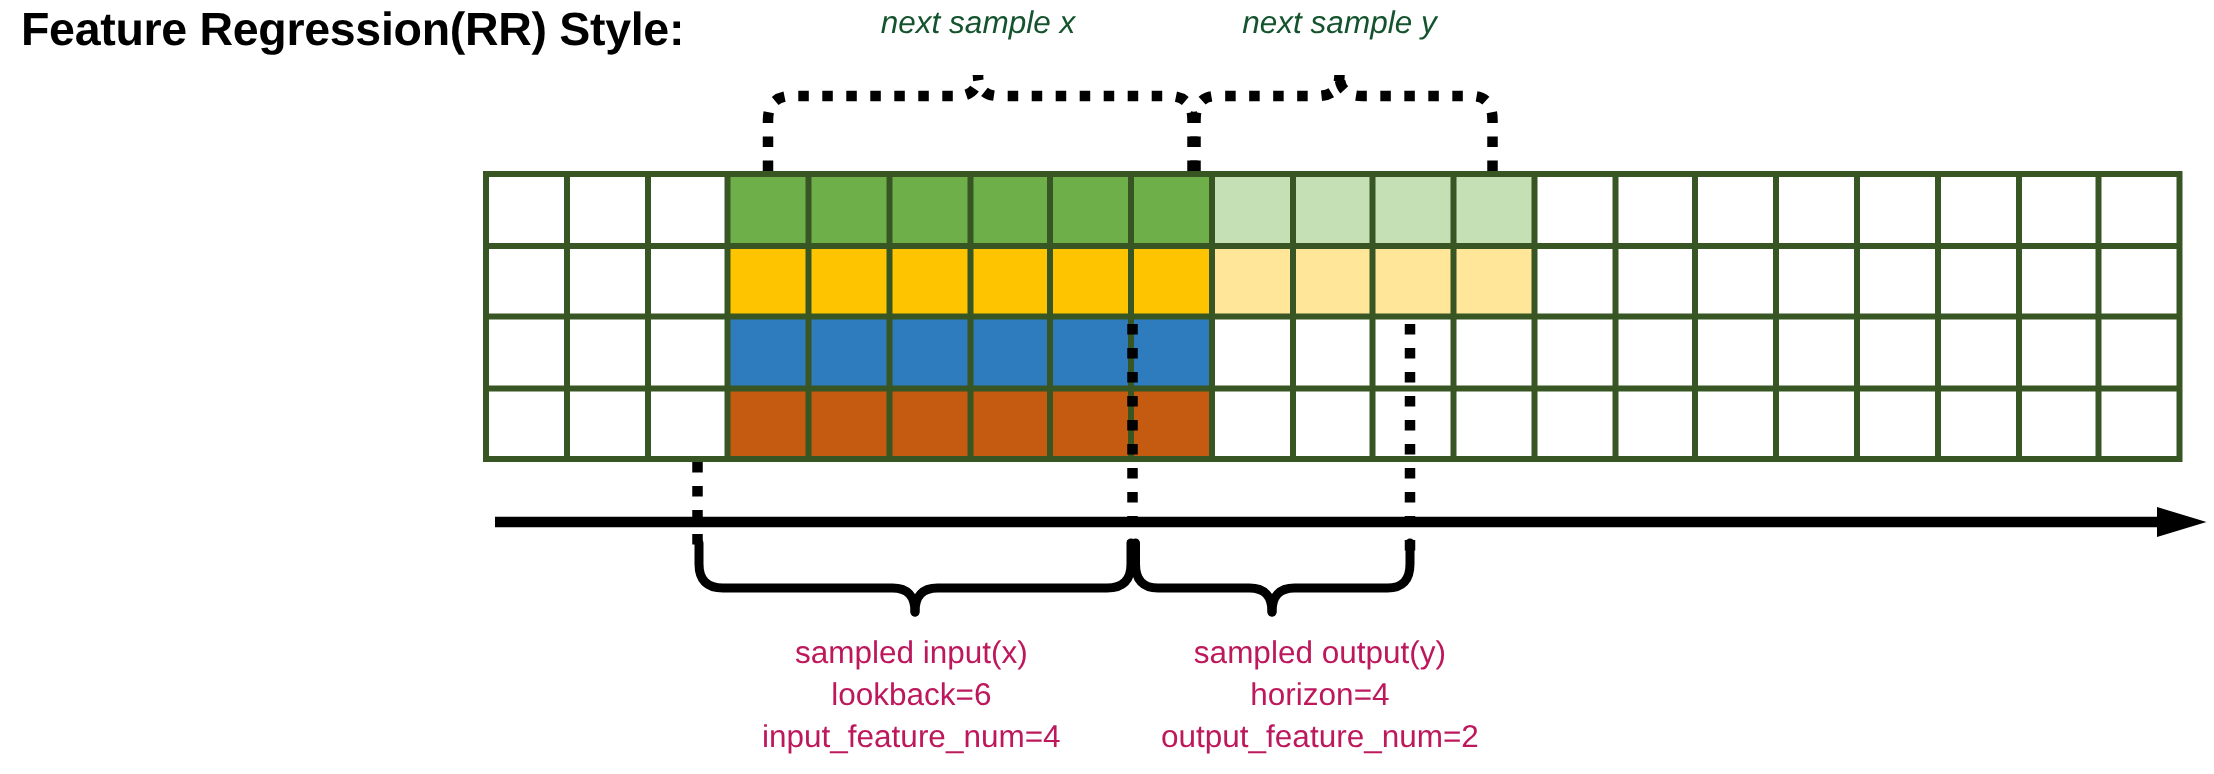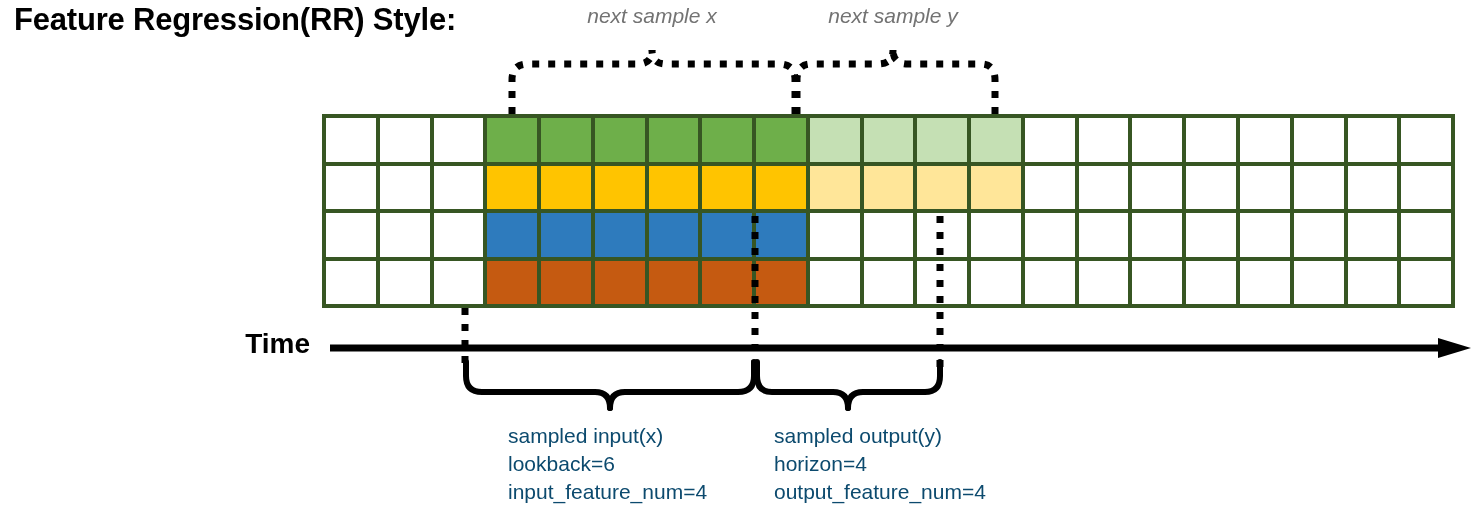--- a/index.html
+++ b/index.html
@@ -106,32 +106,33 @@
     height: 516px;
     pointer-events: none;
   }
 
   
   .top-caption {
     position: absolute;
     font-size: 21px;
     font-style: italic;
     font-weight: normal;
-    color: #737373;
+    color: #14532d;
     white-space: nowrap;
     text-align: center;
   }
 
   
   .bottom-caption {
     position: absolute;
     font-size: 21px;
-    color: #0c4a6e;
+    color: #be185d;
     line-height: 1.33;
     white-space: nowrap;
+    text-align: center;
   }
   .bottom-caption div { display: block; }
 </style>
 </head>
 <body>
 
 <div id="stage">
 
   <div id="title">Feature Regression(RR) Style:</div>
 
@@ -224,21 +225,20 @@
         <div class="cell" style="background: rgb(255, 255, 255);"></div>
         <div class="cell" style="background: rgb(255, 255, 255);"></div>
         <div class="cell" style="background: rgb(255, 255, 255);"></div>
         <div class="cell" style="background: rgb(255, 255, 255);"></div>
         <div class="cell" style="background: rgb(255, 255, 255);"></div>
         <div class="cell" style="background: rgb(255, 255, 255);"></div>
         <div class="cell" style="background: rgb(255, 255, 255);"></div>
       </div>
   </div>
 
-  <div id="time-label">Time</div>
   <div id="time-axis">
     <svg width="1146" height="24" viewBox="0 0 1146 24">
       <line x1="0" y1="12" x2="1110" y2="12" stroke="#000000" stroke-width="7"></line>
       <polygon points="1108,2 1141,12 1108,22" fill="#000000"></polygon>
     </svg>
   </div>
 
   <div id="overlay">
     <svg width="1476" height="516" viewBox="0 0 1476 516">
 
@@ -276,16 +276,16 @@
 
   <div class="bottom-caption" style="left:508px; top:422px;">
     <div>sampled input(x)</div>
     <div>lookback=6</div>
     <div>input_feature_num=4</div>
   </div>
 
   <div class="bottom-caption" style="left:774px; top:422px;">
     <div>sampled output(y)</div>
     <div>horizon=4</div>
-    <div>output_feature_num=4</div>
+    <div>output_feature_num=2</div>
   </div>
 
 </div>
 
 </body></html>

